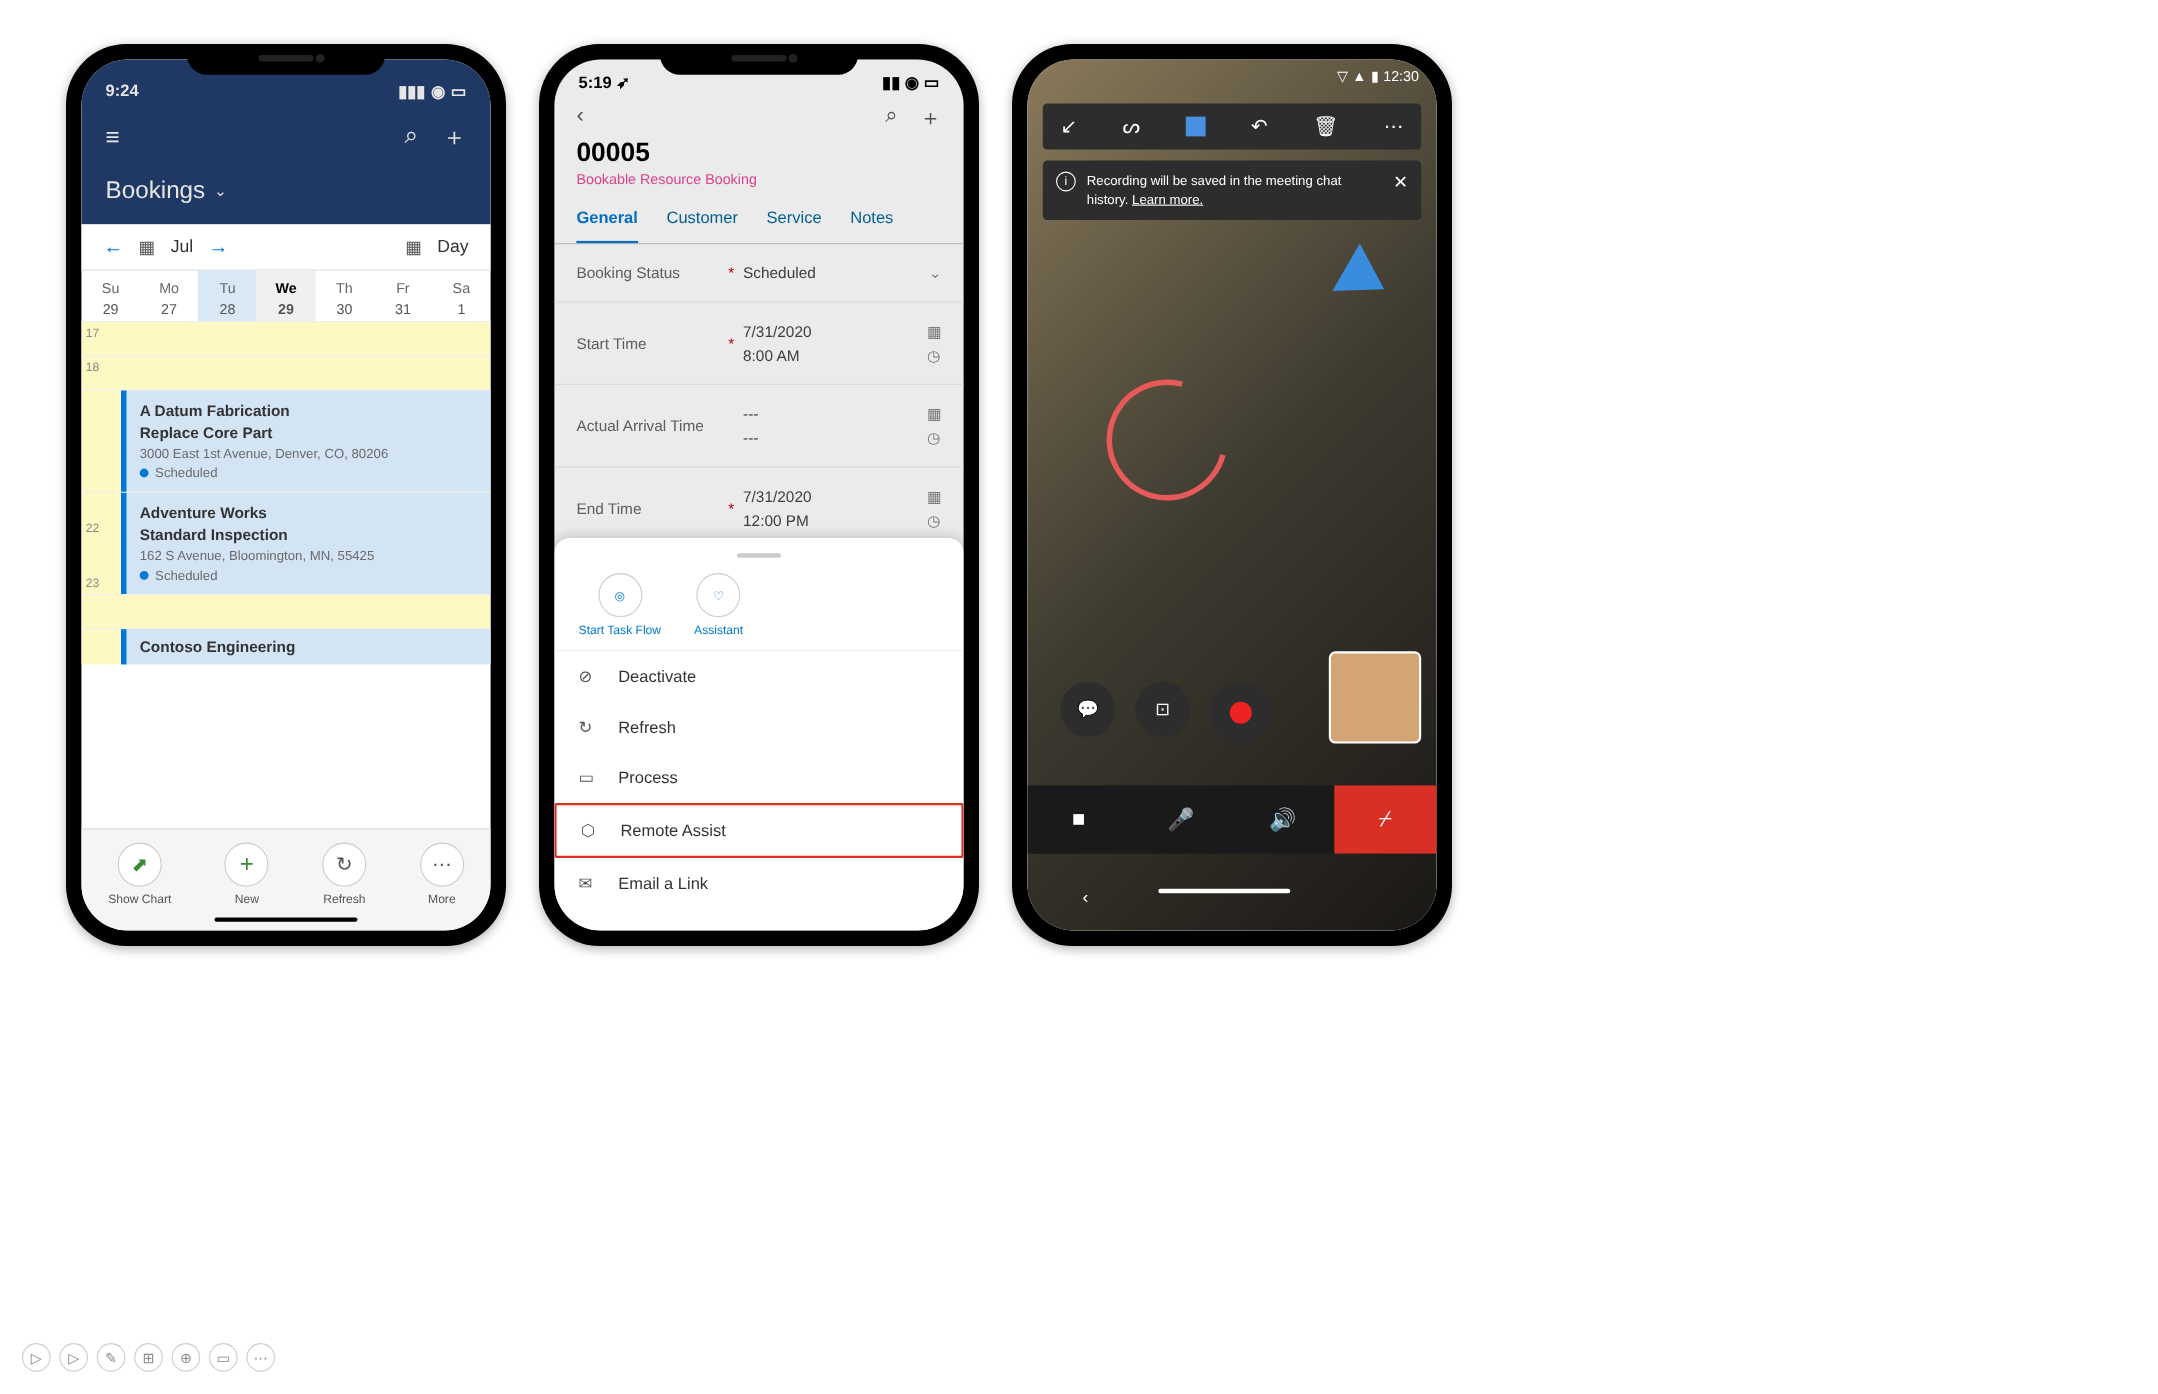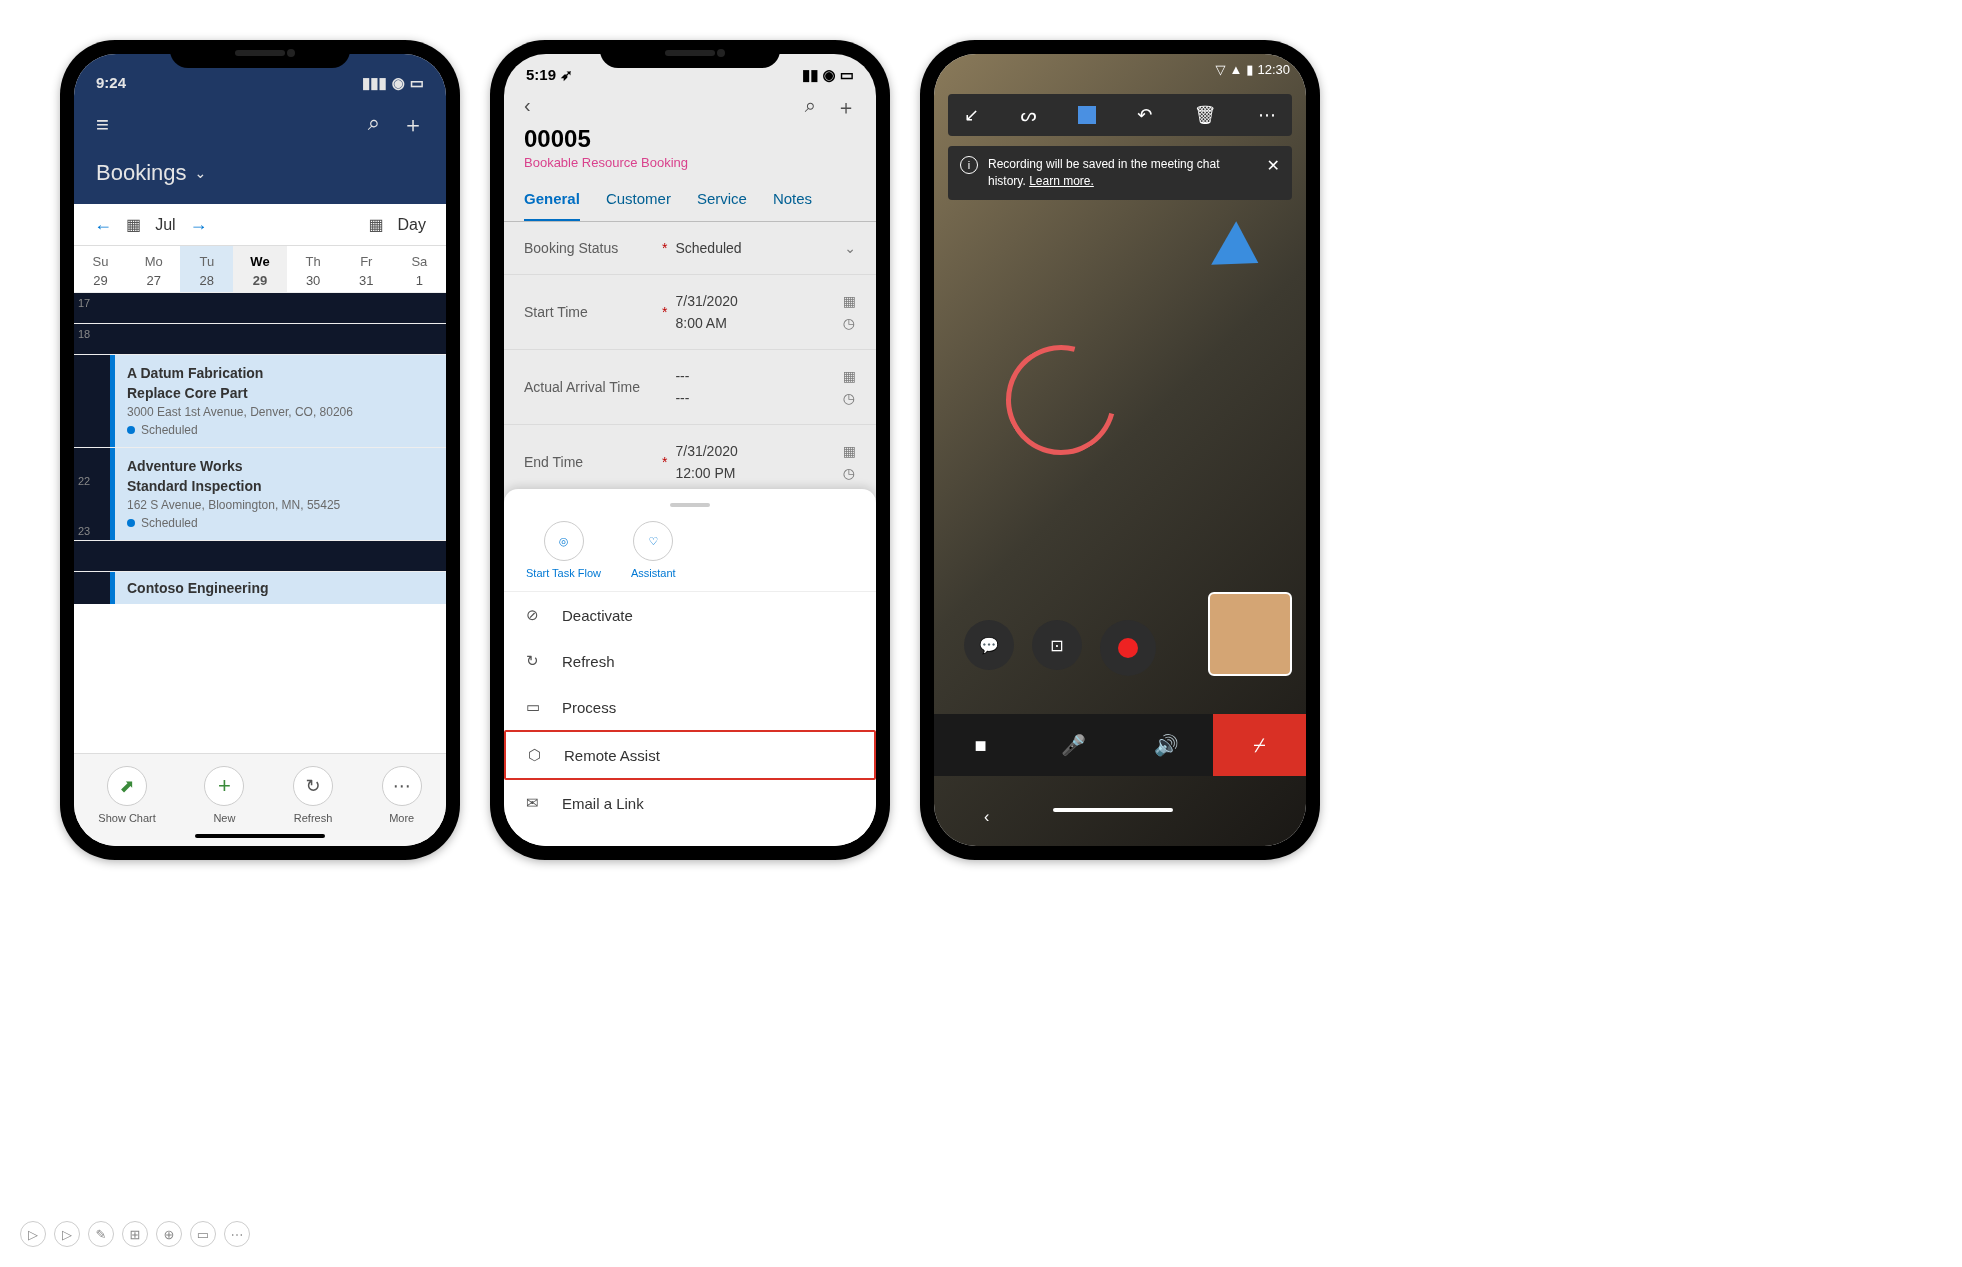--- a/index.html
+++ b/index.html
@@ -19,21 +19,21 @@
   .p1-title{padding:10px 22px 18px;font-size:22px;font-weight:400;display:flex;align-items:center;gap:8px;}
   .p1-datebar{background:#fff;color:#333;display:flex;justify-content:space-between;align-items:center;padding:10px 20px;border-bottom:1px solid #ddd;}
   .p1-datebar .left,.p1-datebar .right{display:flex;align-items:center;gap:14px;}
   .p1-datebar .arrow{color:#0078d4;font-size:18px;}
   .p1-datebar .cal-ic{color:#555;}
   .p1-week{display:flex;text-align:center;font-size:13px;color:#666;}
   .p1-week .col{flex:1;padding:8px 0 4px;}
   .p1-week .col.we{font-weight:700;color:#000;background:#f0f0f0;}
   .p1-week .col.tu{background:#d9e8f5;}
   .p1-week .date{display:block;padding-top:4px;font-size:13px;color:#555;}
-  .p1-cal{background:#0f172a;}
+  .p1-cal{background:#fef9c3;}
   .p1-slot{display:flex;border-top:1px solid #eee;}
   .p1-slot .hour{width:36px;font-size:11px;color:#888;padding:4px 4px 0;}
   .p1-slot .cell{flex:1;min-height:30px;border-radius:10px;}
   .p1-event{background:#d3e5f5;border-left:5px solid #0078d4;padding:10px 12px;font-size:14px;color:#333;}
   .p1-event .t1{font-weight:600;}
   .p1-event .t2{font-weight:600;padding-top:4px;}
   .p1-event .t3{color:#6a6a6a;font-size:12px;padding-top:4px;}
   .p1-event .st{color:#6a6a6a;font-size:12px;padding-top:4px;display:flex;align-items:center;gap:6px;}
   .p1-event .st .dot{width:8px;height:8px;background:#0078d4;border-radius:50%;}
   .p1-bottom{position:absolute;bottom:0;left:0;right:0;background:#f5f5f5;border-top:1px solid #ddd;padding:12px 0 22px;display:flex;justify-content:space-around;}

